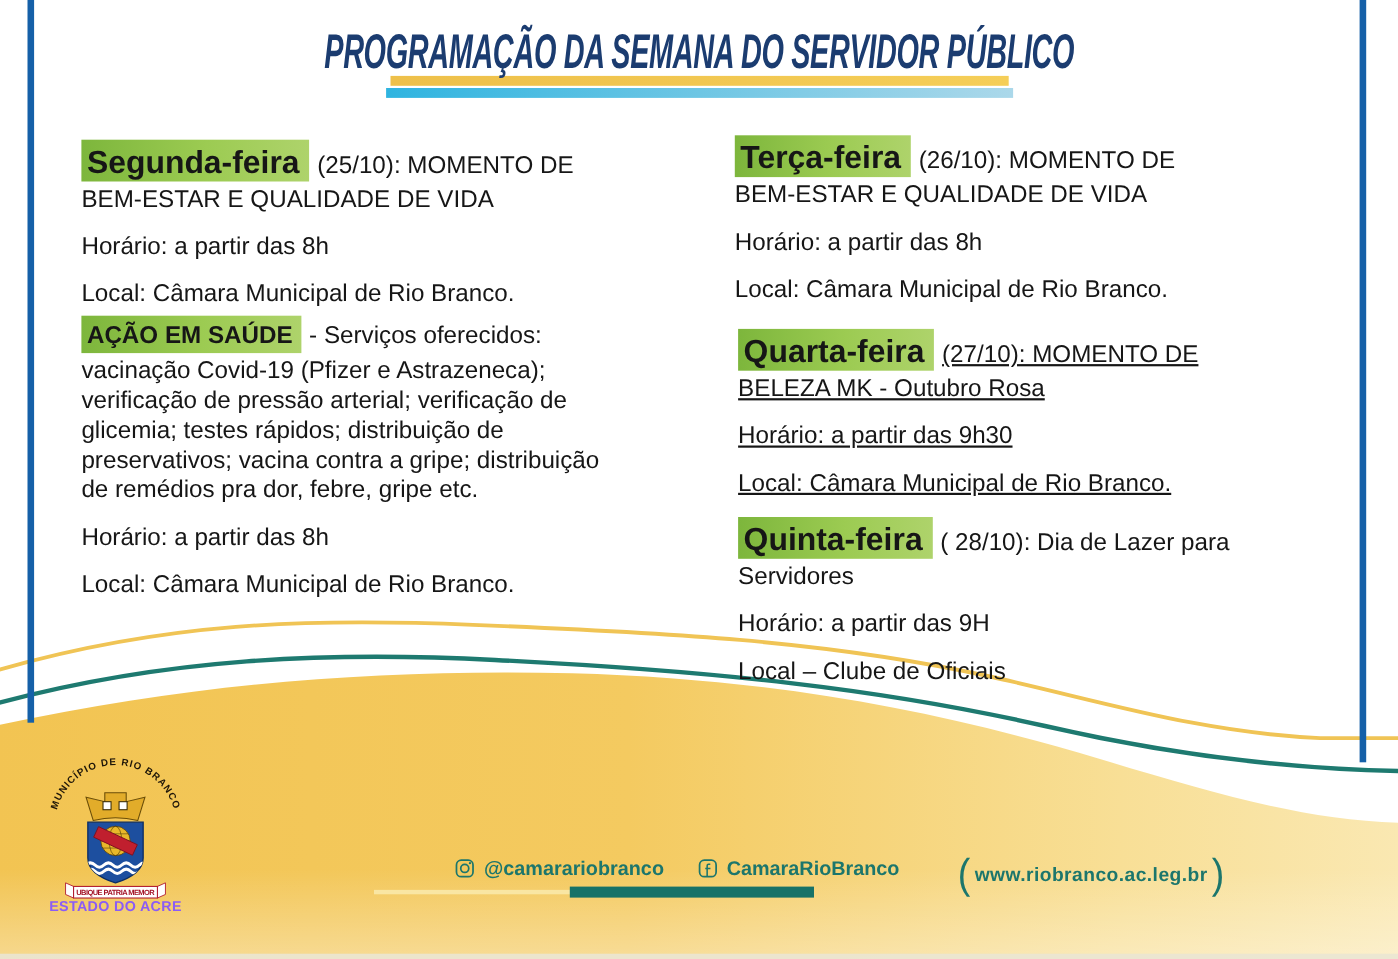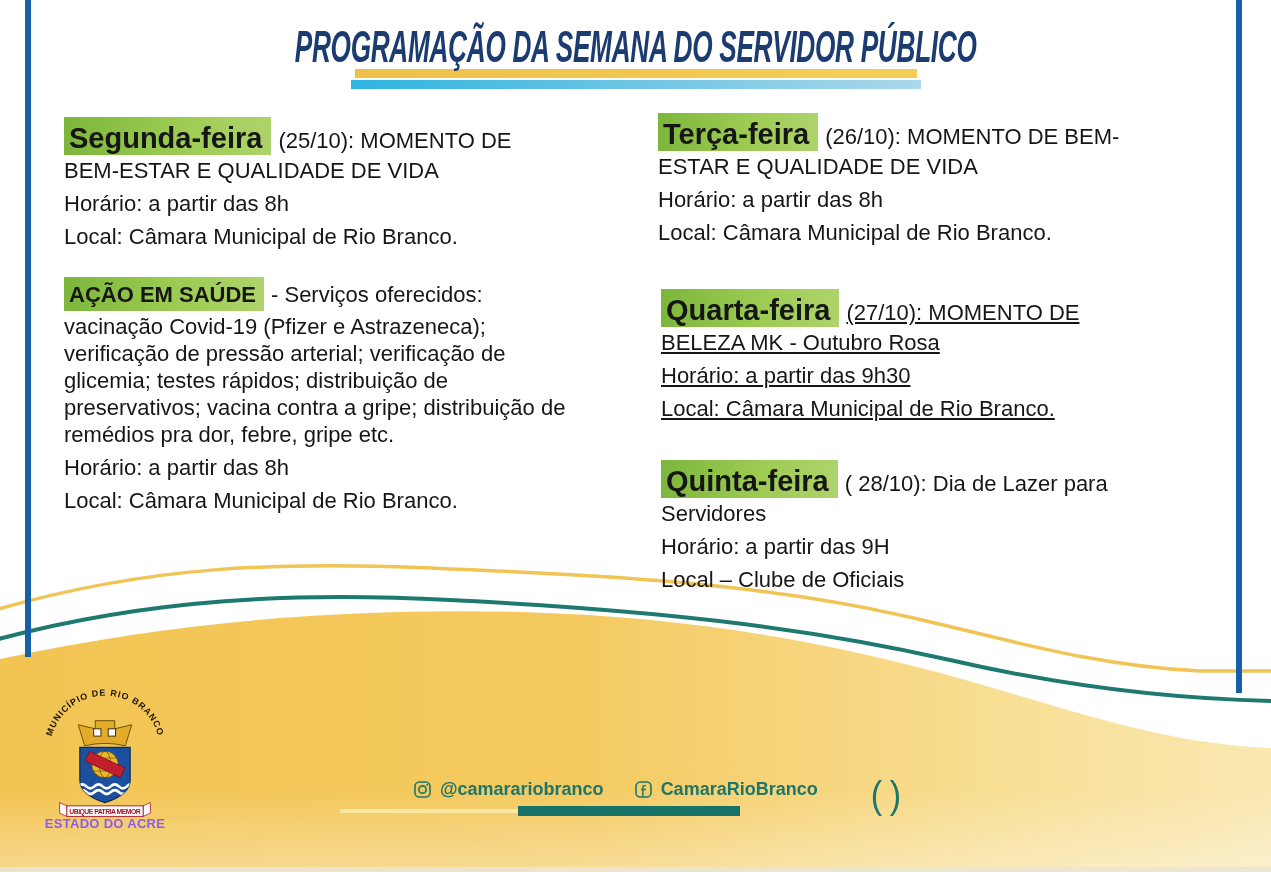--- a/index.html
+++ b/index.html
@@ -17,21 +17,21 @@
   .title{
     display:inline-block;margin:0;font-weight:700;font-size:41px;line-height:46px;
     color:#1b3c70;letter-spacing:-.5px;white-space:nowrap;
     transform:scale(.64,1.08);transform-origin:center top;
   }
   .bar{margin:0 auto;}
   .bar-gold{width:562px;height:9px;margin-top:1px;background:linear-gradient(90deg,#eec04a,#f5ce58);}
   .bar-blue{width:570px;height:9px;margin-top:2px;background:linear-gradient(90deg,#2fb4e0,#6ec6e4,#abd8ea);}
   
   .event{position:absolute;z-index:5;font-size:22px;line-height:27px;}
-  .event p{margin:6px;}
+  .event p{margin:16px;}
   .day-label{
     font-weight:700;font-size:29px;line-height:30px;
     background:linear-gradient(90deg,#7db63c,#9ccb52 55%,#aed36b);
     padding:6px 9px 2px 5px;display:inline-block;margin-bottom:2px;
   }
   .event.action .day-label{font-size:22px;line-height:26px;padding:5px 8px 3px 5px;}
   .desc{margin-left:7px;}
   
   .waves{position:absolute;left:0;bottom:0;z-index:1;}
   .bottom-strip{position:absolute;left:0;bottom:0;width:100%;height:5px;background:#eae5d3;opacity:.9;z-index:2;}
@@ -188,16 +188,17 @@
         <path d="M14.8 7.2 h-2 q-1.6 0 -1.6 1.7 v12.3 M9 12 h6" stroke-width="1.8"></path>
       </svg>
       <span>CamaraRioBranco</span>
     </div>
   </div>
   <div class="gold-strip"></div>
   <div class="teal-bar"></div>
 
   <div class="website">
     <span class="paren l">(</span>
+    <span>www.riobranco.ac.leg.br</span>
     <span class="paren r">)</span>
   </div>
 
 </div>
 
 </body></html>

